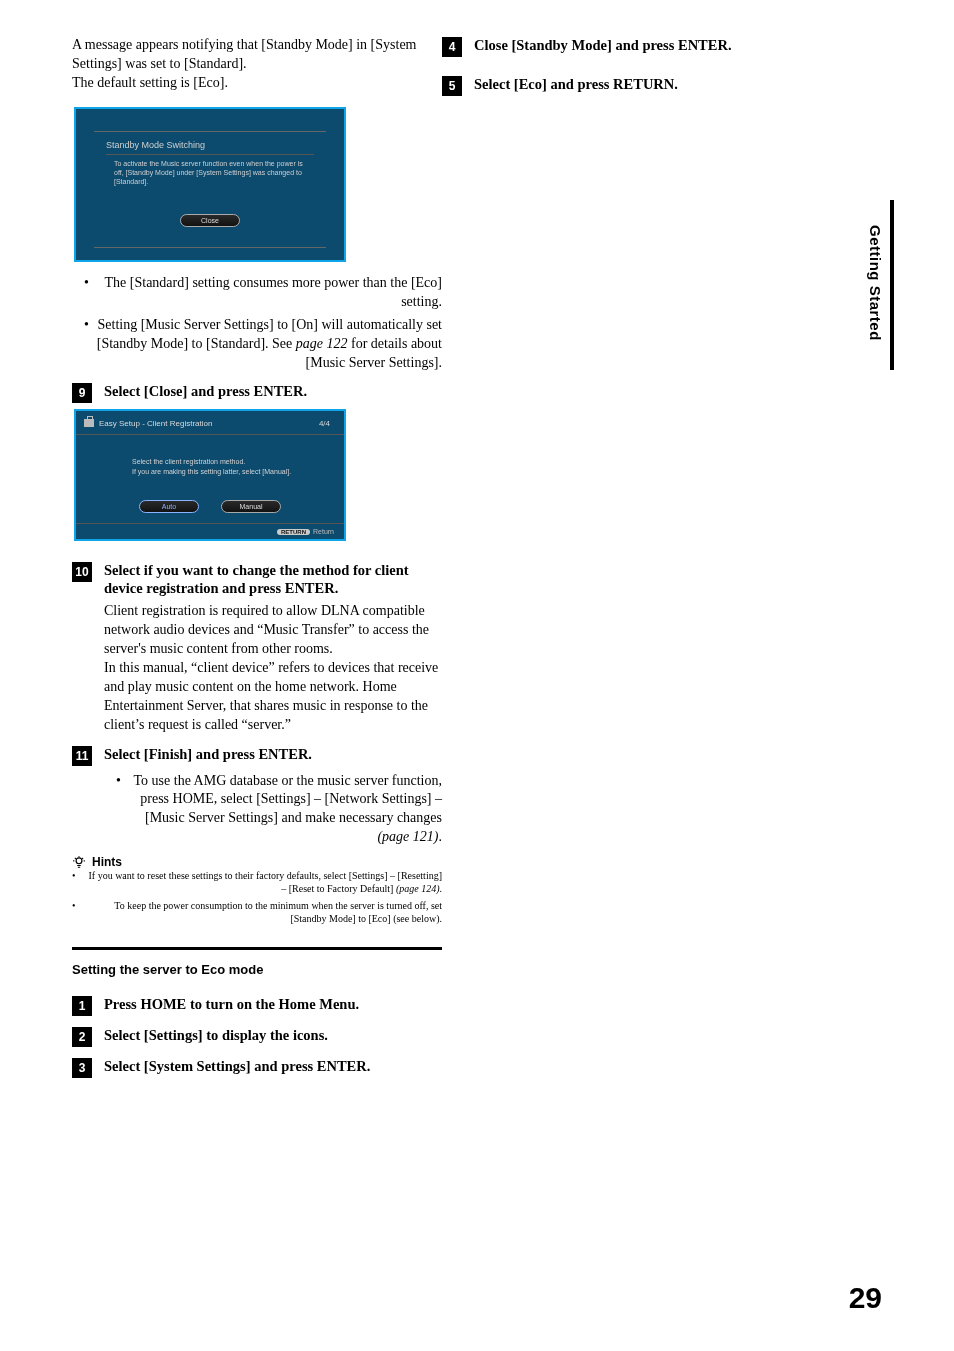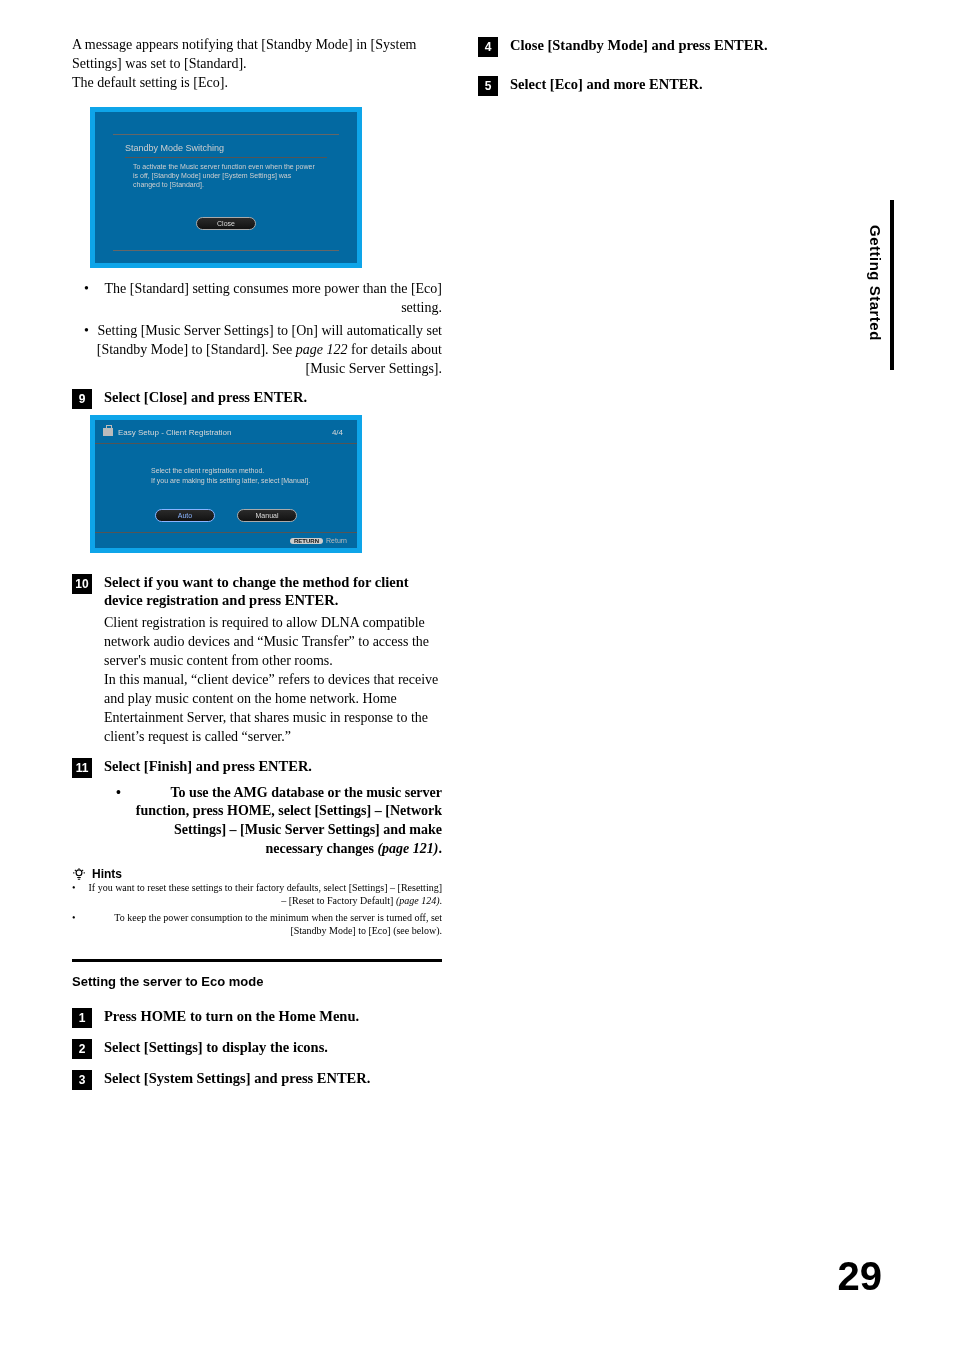--- a/index.html
+++ b/index.html
@@ -13,34 +13,33 @@
       overflow: hidden;
     }
     .page {
       position: relative;
       width: 100%;
       height: 100%;
       padding: 36px 72px 40px 72px;
     }
     .two-col {
       display: flex;
-      gap: 36px;
     }
     .col {
       width: 370px;
     }
     .col.right { width: 335px; }
     p.intro { font-size: 14px; line-height: 1.35; margin-bottom: 14px; }
 
     
     .shot {
-      background: #0369a1;
-      border: 5px solid #0ea5e9;
+      background: #0c4a6e;
+      border: 2px solid #0ea5e9;
       width: 272px;
-      margin: 6px 0 12px 18px;
+      margin: 6px 0 12px 2px;
       padding: 22px 18px 12px 18px;
       color: #ddd;
       font-family: Arial, sans-serif;
       position: relative;
     }
     .shot-inner { border-top: 1px solid #666; border-bottom: 1px solid #666; padding: 4px 0 20px 0; }
     .shot-title { font-size: 9px; color: #cfcfcf; padding: 4px 0 4px 12px; }
     .shot-body { font-size: 7px; line-height: 1.3; color: #cfcfcf; padding: 4px 20px 10px 20px; }
     .shot-btnrow { display: flex; justify-content: center; gap: 18px; margin-top: 18px; }
     .shot-btn {
@@ -83,21 +82,21 @@
     .step { display: flex; align-items: flex-start; margin: 10px 0 6px 0; }
     .step .badge {
       flex: 0 0 auto;
       width: 20px; height: 20px; background: #000; color: #fff;
       font-family: Arial, sans-serif; font-size: 12px; font-weight: bold;
       display: flex; align-items: center; justify-content: center;
       margin-right: 12px; margin-top: 1px;
     }
     .step-text { font-size: 14.5px; font-weight: bold; line-height: 1.3; font-family: Georgia,'Times New Roman',serif; }
     .step-body { font-size: 14px; font-weight: normal; line-height: 1.35; margin-top: 4px; }
-    .step-block { margin-left: 32px; font-weight: bold; }
+    .step-block { margin-left: 32px; }
 
     
     ul.bullets { list-style: none; padding-left: 0; margin: 0 0 8px 12px; }
     ul.bullets li { position: relative; padding-left: 12px; font-size: 14px; line-height: 1.35; margin-bottom: 4px; text-align: right; }
     ul.bullets li:before { content: "•"; position: absolute; left: 0; top: 0; }
     ul.bullets li .ref { font-style: italic; }
     ul.bullets.small li { font-size: 10px; line-height: 1.3; }
 
     .hints-head { display: flex; align-items: flex-start; gap: 6px; margin-top: 8px; }
     .hints-head svg { width: 14px; height: 14px; }
@@ -113,22 +112,22 @@
       position: absolute; right: 70px; top: 225px;
       writing-mode: vertical-rl; text-orientation: mixed;
       font-family: Arial, sans-serif; font-size: 15px; font-weight: bold;
       letter-spacing: 0.5px;
     }
     .side-tab-bar {
       position: absolute; right: 60px; top: 200px; width: 4px; height: 170px; background: #000;
     }
 
     .page-num {
-      position: absolute; right: 72px; bottom: 52px;
-      font-family: Arial, sans-serif; font-size: 40px; font-weight: bold;
+      position: absolute; right: 72px; bottom: 36px;
+      font-family: Arial, sans-serif; font-size: 30px; font-weight: bold;
     }
   </style>
 </head>
 <body>
 
 <div class="page">
 
   <div class="two-col">
 
     <div class="col">
@@ -231,21 +230,21 @@
 
     </div>
 
     <div class="col right">
       <div class="step" style="margin-top:0">
         <div class="badge">4</div>
         <div class="step-text">Close [Standby Mode] and press ENTER.</div>
       </div>
       <div class="step" style="margin-top:18px">
         <div class="badge">5</div>
-        <div class="step-text">Select [Eco] and more ENTER.</div>
+        <div class="step-text">Select [Eco] and press RETURN.</div>
       </div>
     </div>
 
   </div>
 
   <div class="side-tab-bar"></div>
   <div class="side-tab">Getting Started</div>
 
   <div class="page-num">29</div>
 

